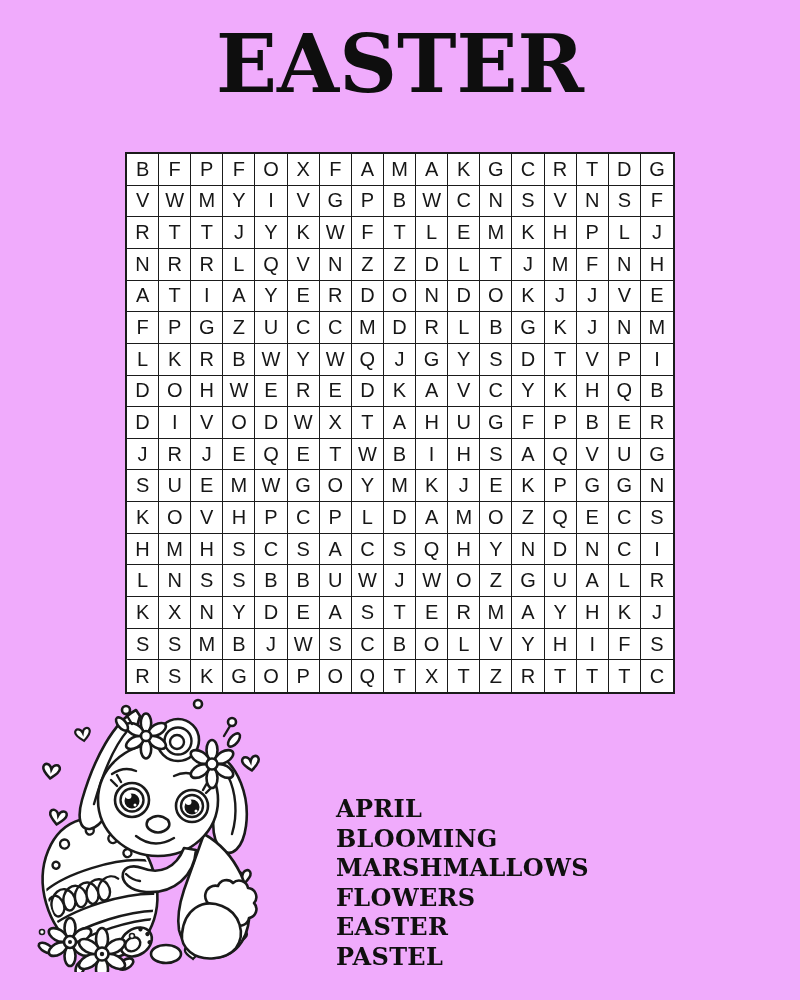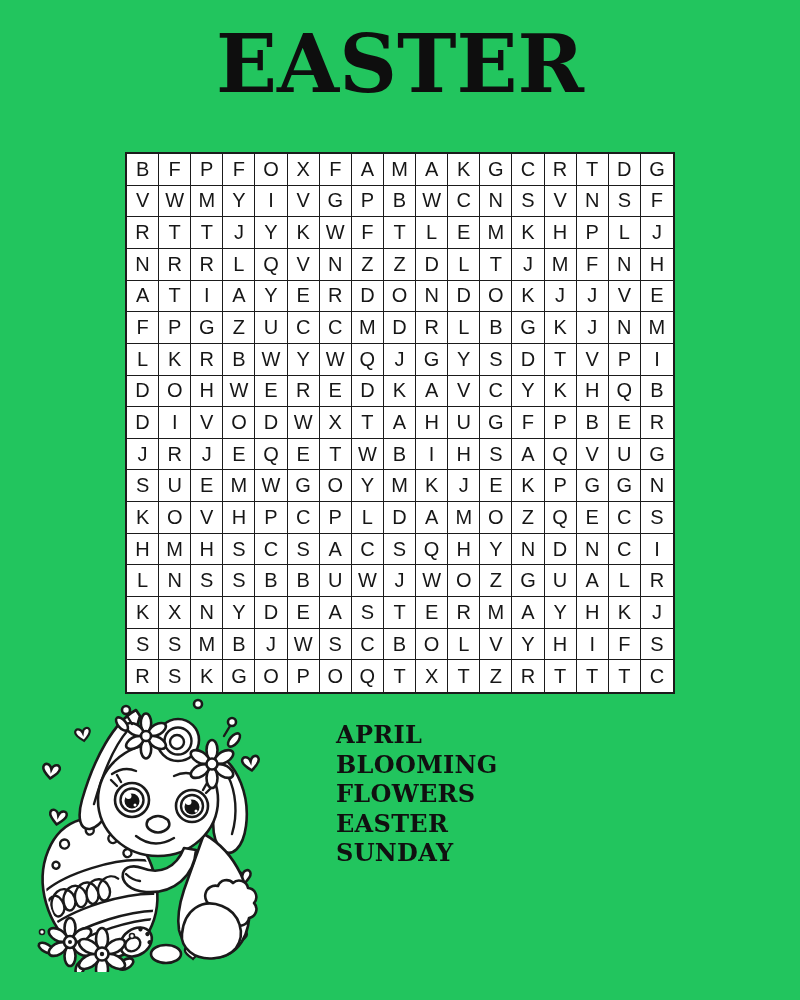--- a/index.html
+++ b/index.html
@@ -1,35 +1,35 @@
 <!DOCTYPE html>
 <html><head>
 <meta charset="utf-8">
 <style>
   html,body{margin:0;padding:0;}
   body{width:800px;height:1000px;background:#ffffff;position:relative;overflow:hidden;
        font-family:"Liberation Sans",sans-serif;}
-  .page{position:absolute;inset:0;background:#22c55e;}
+  .page{position:absolute;inset:0;background:#f0abfc;}
 
   .title{position:absolute;top:22px;left:0;width:800px;text-align:center;margin:0;
          font-family:"DejaVu Serif",serif;font-weight:bold;font-size:80px;line-height:1.06;
          letter-spacing:0px;color:#0e0e0e;}
 
   .grid{position:absolute;left:125px;top:152px;width:550px;height:542px;box-sizing:border-box;
         display:grid;grid-template-columns:repeat(17,1fr);grid-auto-rows:1fr;
         border:2px solid #1b1b1b;background:#fff;}
   .cell{box-sizing:border-box;border-right:1.3px solid #1b1b1b;border-bottom:1.3px solid #1b1b1b;
         display:flex;align-items:center;justify-content:center;
         font-family:"Liberation Sans",sans-serif;font-size:20px;color:#161616;}
   .cell:nth-child(17n){border-right:none;}
   .cell:nth-child(n+273){border-bottom:none;}
 
   .words{position:absolute;font-family:"DejaVu Serif",serif;font-weight:bold;
          font-size:24px;line-height:29.5px;letter-spacing:0.3px;color:#101010;}
-  .words-left{left:336px;top:720px;}
+  .words-left{left:336px;top:794px;}
   .words-right{left:608px;top:750px;}
 
   .bunny{position:absolute;left:22px;top:696px;}
   .bunny *{vector-effect:none;}
   .ln{fill:none;stroke:#1a1a1a;stroke-width:2.4;stroke-linecap:round;stroke-linejoin:round;}
   .sh{fill:#ffffff;stroke:#1a1a1a;stroke-width:2.6;stroke-linecap:round;stroke-linejoin:round;}
 </style>
 </head>
 <body>
 
@@ -480,18 +480,19 @@
         <circle cx="80" cy="258" r="2.2" fill="#1a1a1a"></circle>
       </g>
       <circle cx="20" cy="236" r="2.5" fill="#fff" stroke="#1a1a1a" stroke-width="1.6"></circle>
       <circle cx="110" cy="240" r="2.5" fill="#fff" stroke="#1a1a1a" stroke-width="1.6"></circle>
     </g>
   </svg>
 
   <div class="words words-left">
       <div class="word">APRIL</div>
       <div class="word">BLOOMING</div>
+      <div class="word">MARSHMALLOWS</div>
       <div class="word">FLOWERS</div>
       <div class="word">EASTER</div>
-      <div class="word">SUNDAY</div>
+      <div class="word">PASTEL</div>
     </div>
 
 </div>
 
 </body></html>

